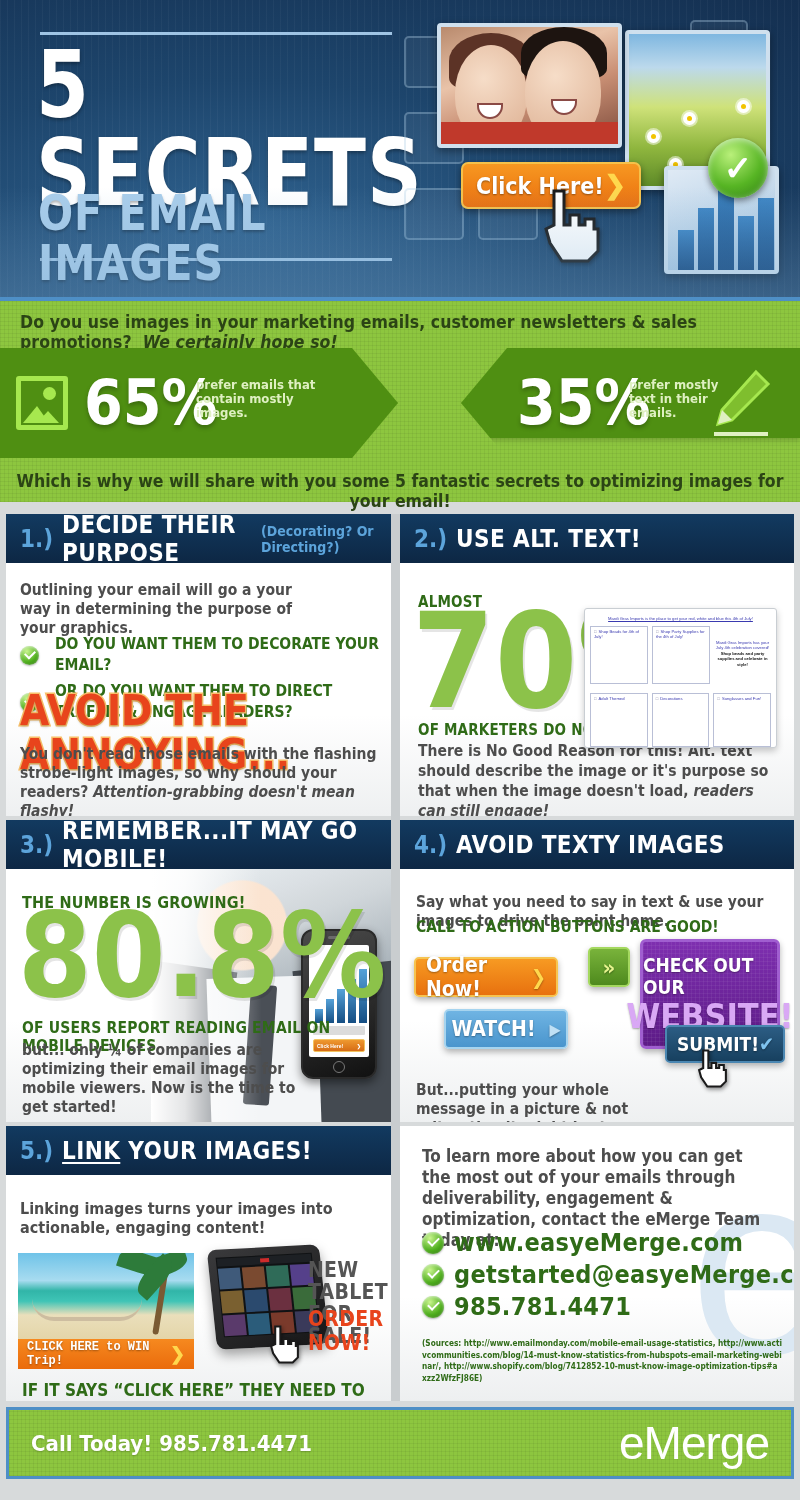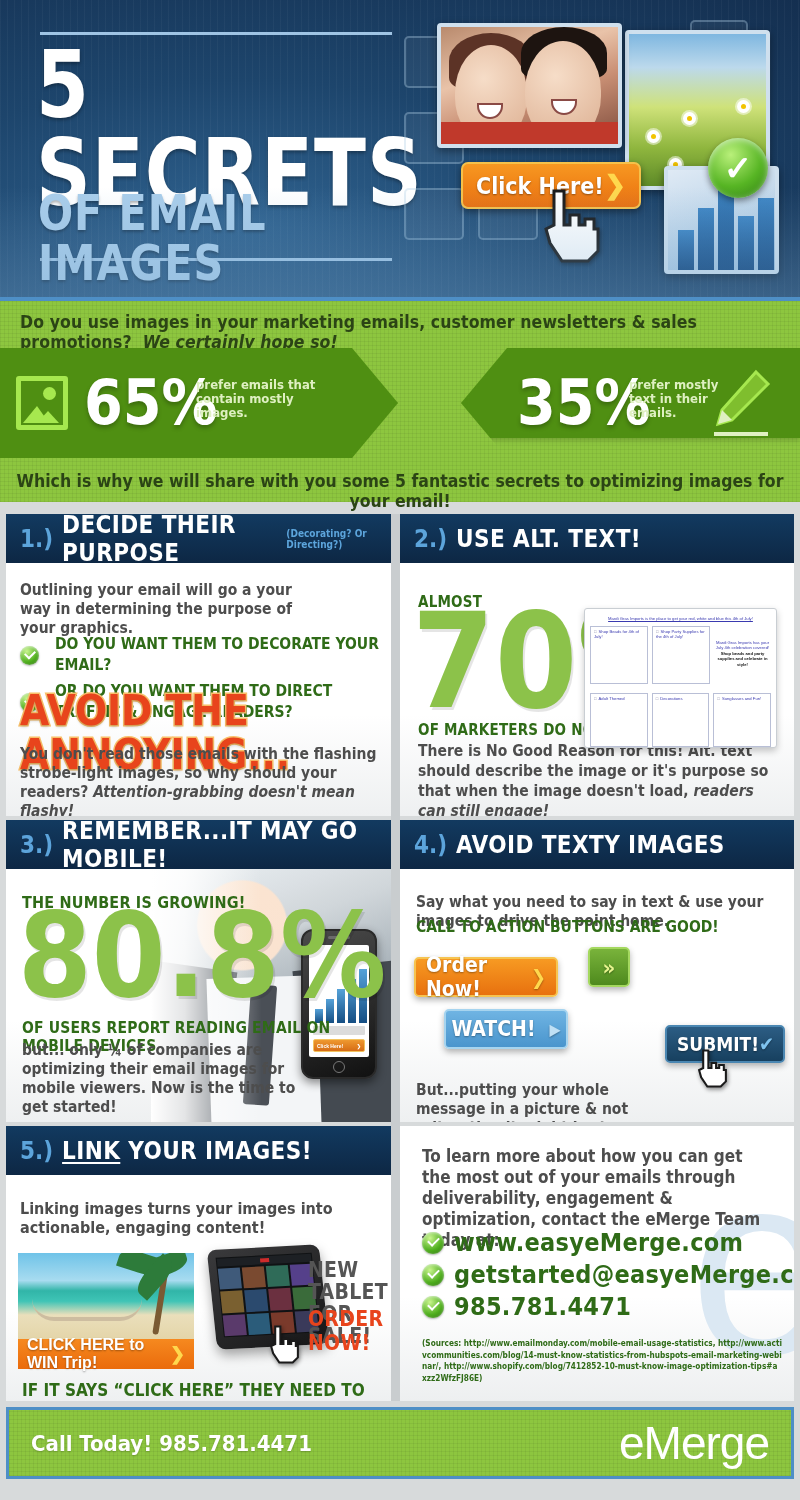--- a/index.html
+++ b/index.html
@@ -162,21 +162,21 @@
     font-family:"Liberation Sans Narrow","DejaVu Sans Condensed","Liberation Sans",sans-serif;
     font-weight:bold; font-size:24px; color:#5ca4db; margin-right:9px;
   }
   .panel-head .ttl{
     font-family:"Liberation Sans Narrow","DejaVu Sans Condensed","Liberation Sans",sans-serif;
     font-weight:bold; font-size:24px; color:#ffffff; letter-spacing:.4px;
   }
   .panel-head .ttl u{ text-decoration:underline; text-underline-offset:3px; }
   .panel-head .hint{
     font-family:"Liberation Sans Narrow","DejaVu Sans Condensed","Liberation Sans",sans-serif;
-    font-weight:bold; font-size:10px; color:#5ca4db; 
+    font-weight:bold; font-size:14px; color:#5ca4db; 
   }
   .panel-body{
     position:absolute; left:0; top:49px; right:0; bottom:0;
     background:linear-gradient(to bottom,#ffffff 0%, #ffffff 60%, #eef0f1 100%);
     overflow:hidden;
   }
   .ptext{
     font-family:"Liberation Sans Narrow","DejaVu Sans Condensed","Liberation Sans",sans-serif;
     font-size:15.5px; line-height:19px; color:#4d4d4d; font-weight:bold;
   }
@@ -293,22 +293,22 @@
   }
   .beach .trunk{ position:absolute; right:30px; top:8px; width:6px; height:74px; background:#7a5a33; transform:rotate(9deg); border-radius:3px;}
   .beach .frond{ position:absolute; width:46px; height:20px; border-radius:50% 0 50% 0; background:#2d7b3a;}
   .beach .hammock{ position:absolute; left:14px; top:46px; width:110px; height:22px;
     border-bottom:4px solid #cdbda0; border-radius:0 0 60px 60px;}
   .beach-cta{
     position:absolute; left:12px; top:164px; width:176px; height:30px;
     background:linear-gradient(to bottom,#f6891f,#ea6b0c);
     display:flex; align-items:center; justify-content:space-between; padding:0 9px;
   }
-  .beach-cta .t{ font-family:Liberation Sans, sans-serif;
-    font-weight:bold; font-size:16px; color:#fff; text-shadow:0 1px 2px rgba(0,0,0,.35);}
+  .beach-cta .t{ font-family:Liberation Mono, monospace;
+    font-weight:bold; font-size:12px; color:#fff; text-shadow:0 1px 2px rgba(0,0,0,.35);}
   .beach-cta .c{ color:#ffd84d; font-size:18px; font-weight:bold; }
 
   .tablet{
     position:absolute; left:206px; top:72px; width:112px; height:100px;
     background:linear-gradient(150deg,#3a3a3c,#161617);
     border-radius:9px; padding:7px 6px; transform:rotate(-6deg) skewY(3deg);
     box-shadow:0 6px 12px rgba(0,0,0,.35);
   }
   .tablet .scr{ position:absolute; left:8px; top:8px; right:8px; bottom:12px; background:#101214; overflow:hidden; display:grid;
     grid-template-columns:repeat(4,1fr); grid-template-rows:8px repeat(3,1fr); gap:2px; padding:1px;}
@@ -593,20 +593,24 @@
         <span>Order Now!</span>
         <span class="arw arw-orange">❯</span>
       </div>
       <div class="btn b-watch">
         <span>WATCH!</span>
         <span class="arw arw-blue" style="margin-left:14px;font-size:16px;">▶</span>
       </div>
       <div class="btn b-arrow-green">
         <span>»</span>
       </div>
+      <div class="btn b-website">
+        <span class="l1">CHECK OUT OUR</span>
+        <span class="l2">WEBSITE!</span>
+      </div>
       <div class="btn b-submit">
         <span>SUBMIT!</span>
         <span class="tick">✔</span>
       </div>
 
       <div class="cursor-hand" style="left:296px;top:178px;">
         <svg width="34" height="42" viewBox="0 0 66 80">
           <path d="M14 6 L24 6 L24 40 L30 40 L30 30 L39 30 L39 40 L45 40 L45 34 L54 34 L54 44 L58 44 L58 66 L48 76 L22 76 L10 58 L6 44 L14 40 Z" fill="#ffffff" stroke="#1a1a1a" stroke-width="4"></path>
         </svg>
       </div>

